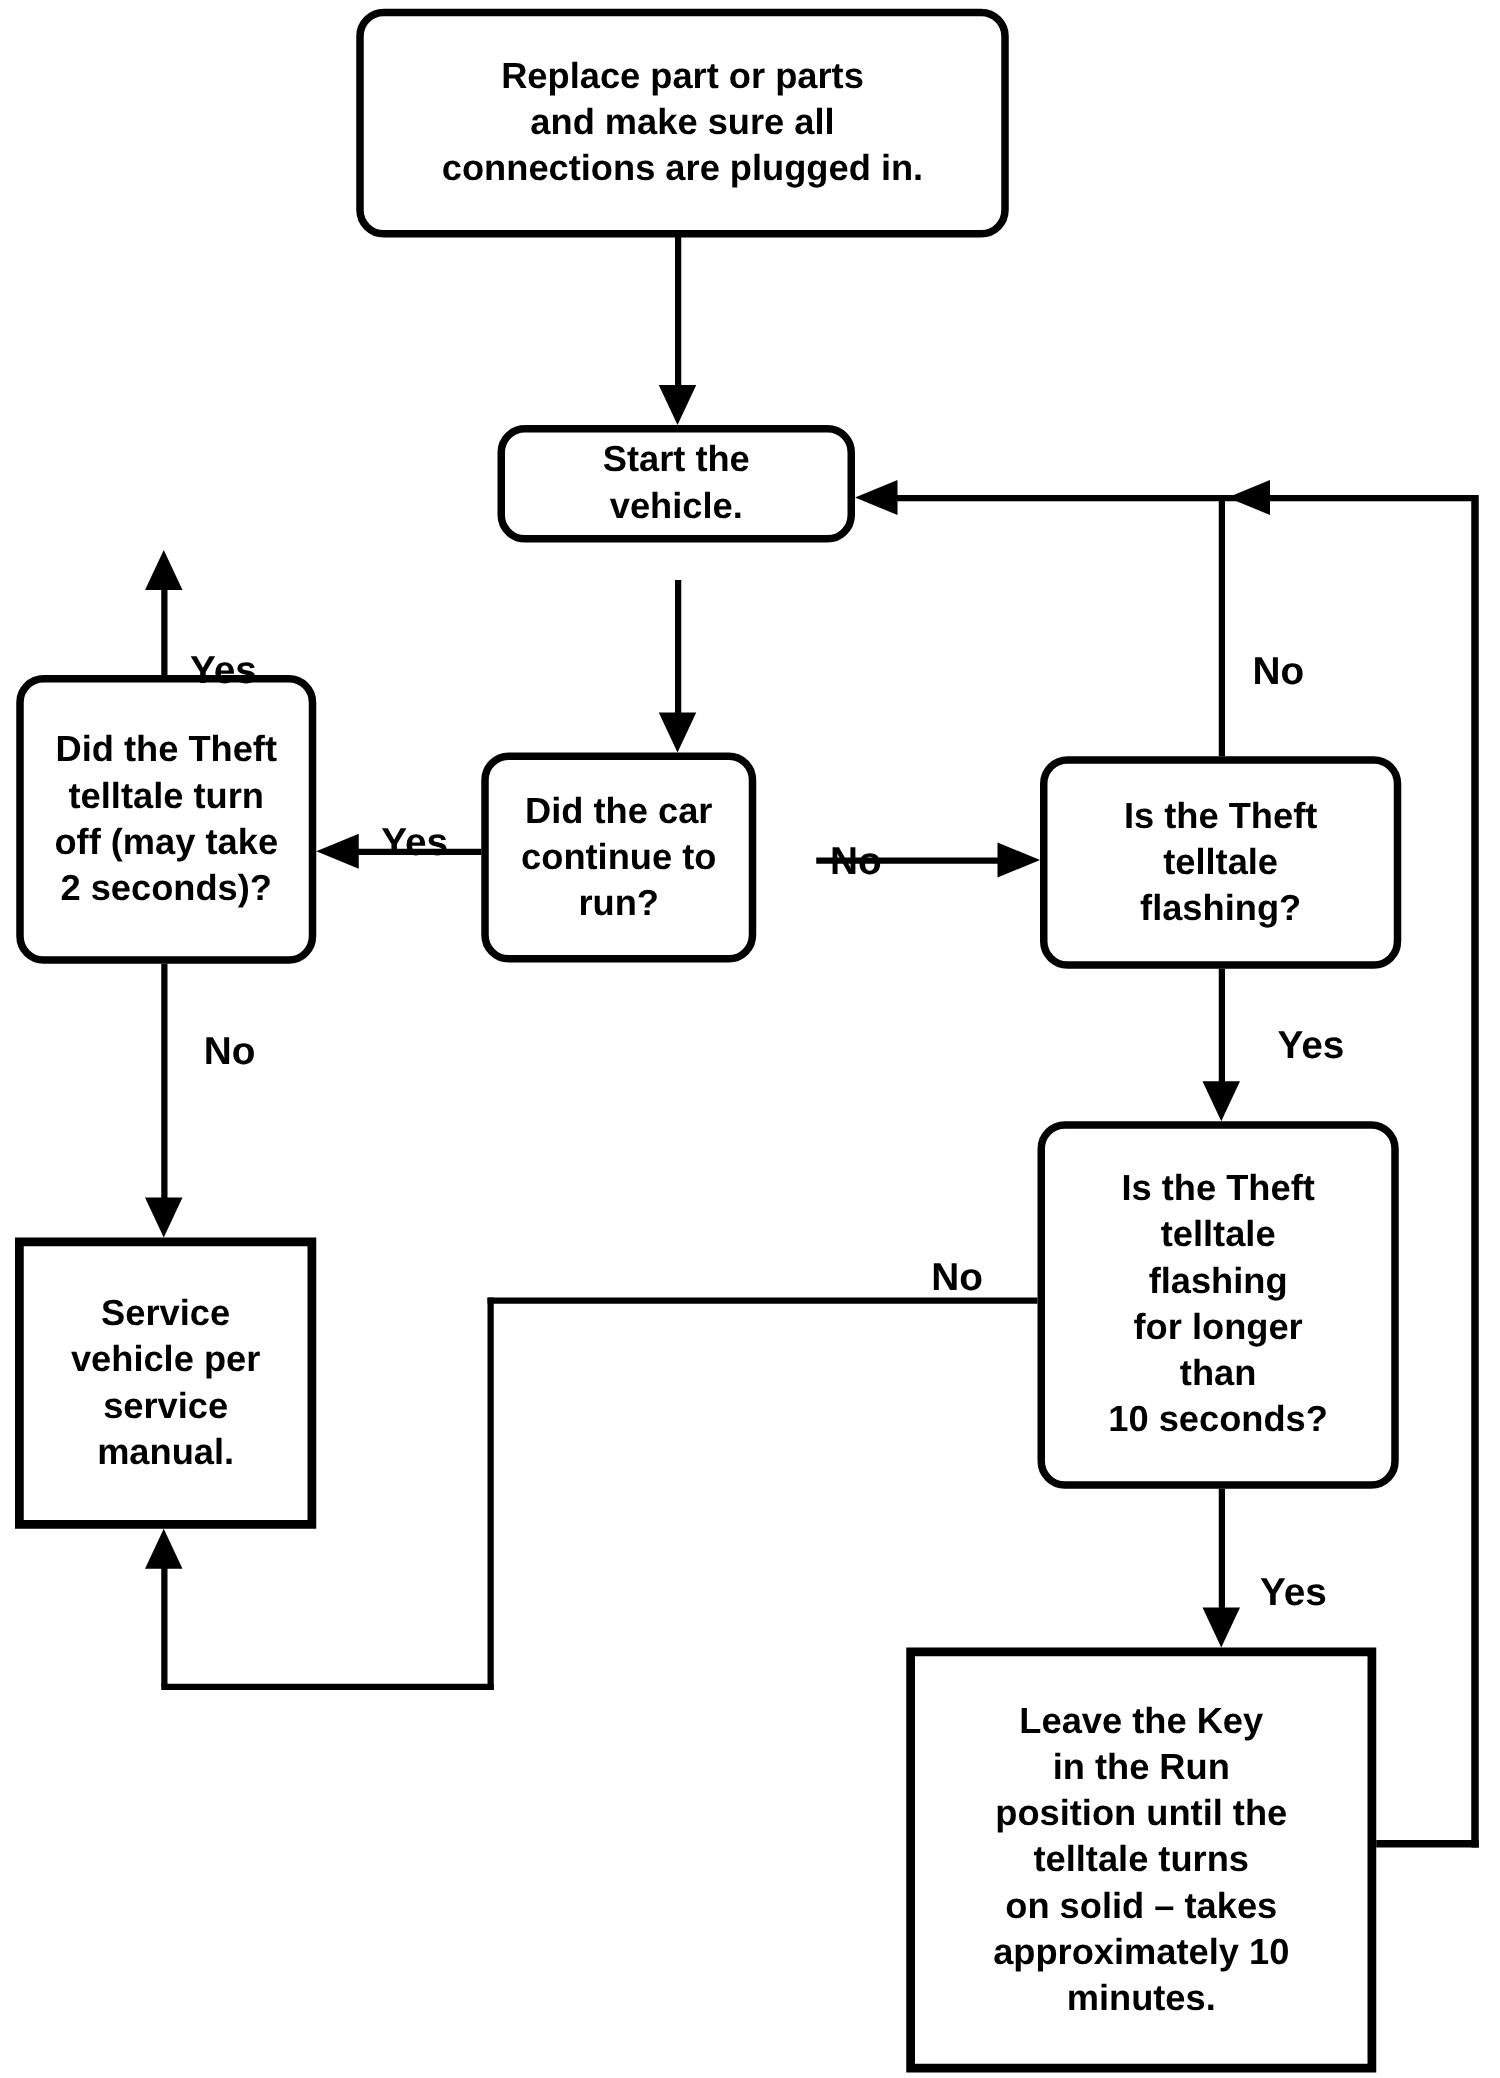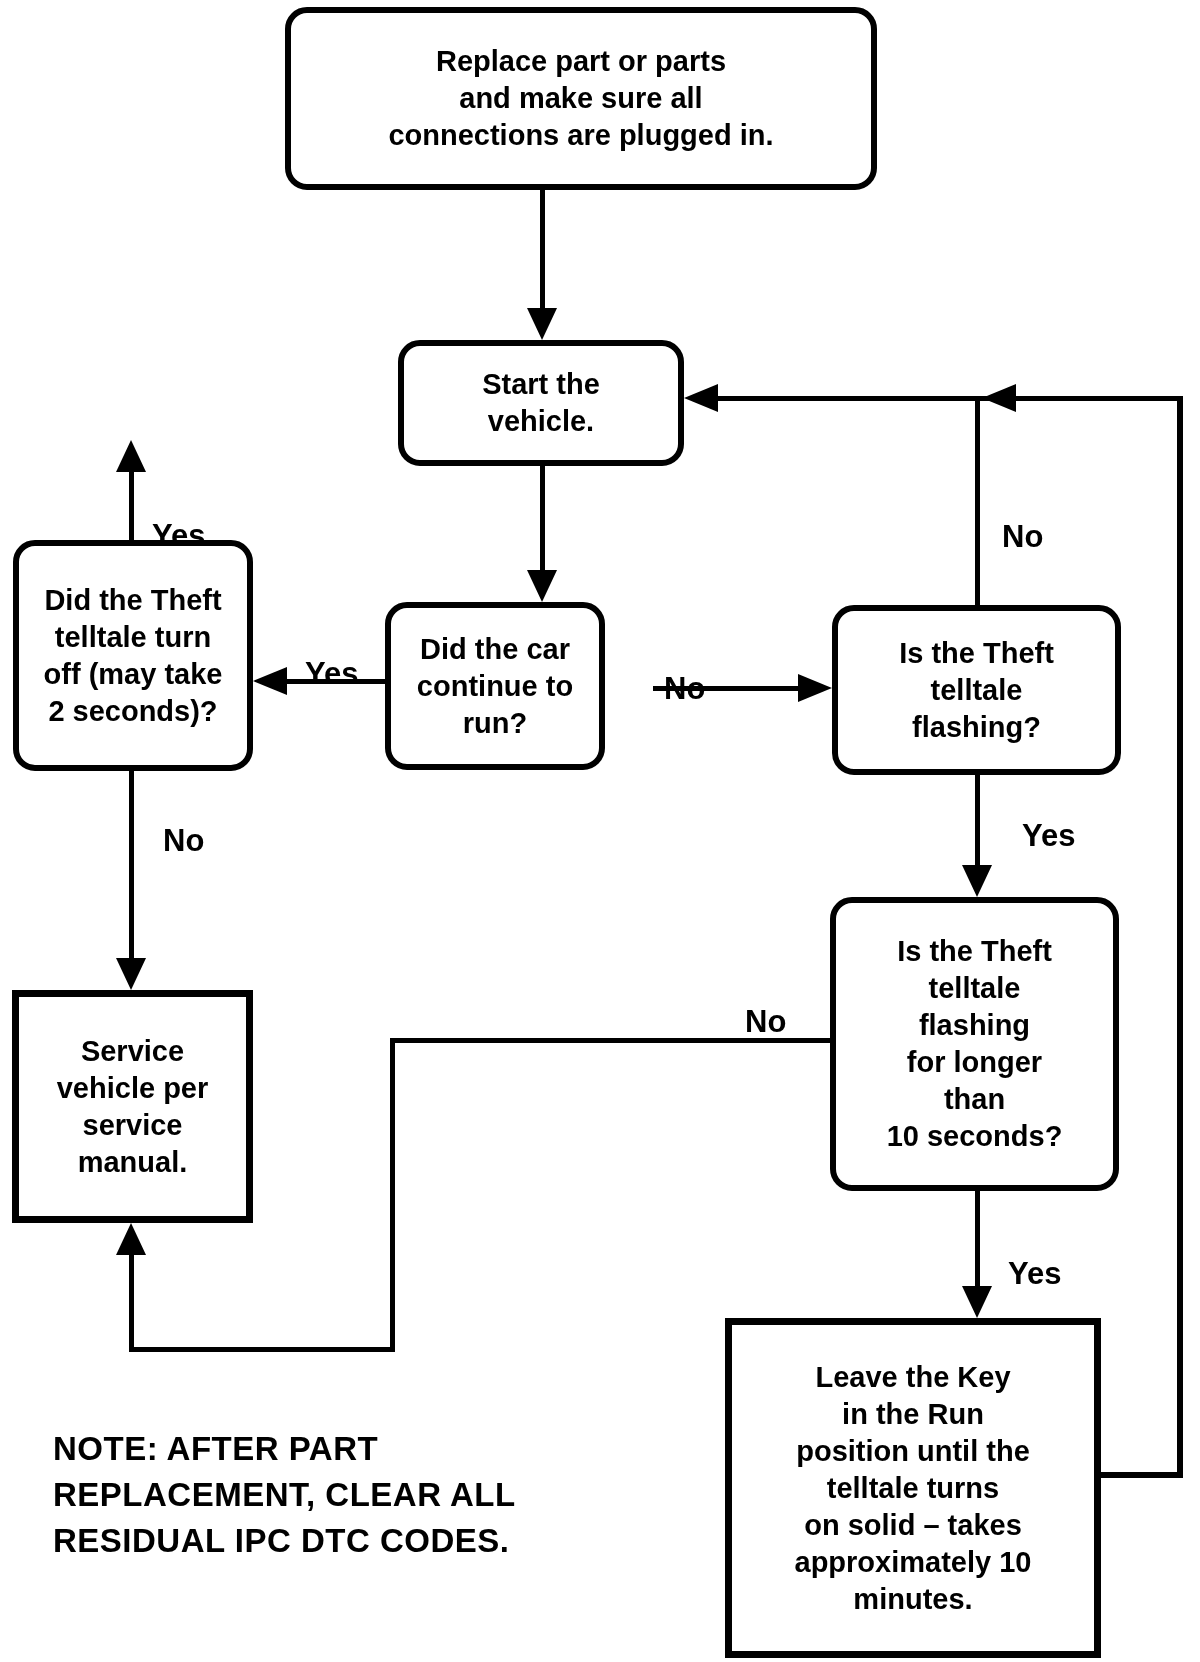--- a/index.html
+++ b/index.html
@@ -29,27 +29,27 @@
   .note{
     position:absolute;left:53px;top:1426px;font-weight:700;font-size:33px;
     line-height:46px;white-space:pre-line;letter-spacing:0.5px;
   }
 </style>
 </head>
 <body>
 
 <div class="canvas">
 
-  <div class="node rounded" style="left:285px;top:7px;width:592px;height:183px">
+  <div class="node rounded" style="left:285px;top:7px;width:522px;height:183px">
     <div class="node-text">Replace part or parts
 and make sure all
 connections are plugged in.</div>
   </div>
 
-  <div class="node rounded" style="left:398px;top:340px;width:286px;height:126px">
+  <div class="node rounded" style="left:398px;top:340px;width:286px;height:94px">
     <div class="node-text">Start the
 vehicle.</div>
   </div>
 
 
   <div class="node rounded" style="left:13px;top:540px;width:240px;height:231px">
     <div class="node-text">Did the Theft
 telltale turn
 off (may take
 2 seconds)?</div>
@@ -134,17 +134,14 @@
 
   <div class="edge-label" style="left:152px;top:490px">Yes</div>
   <div class="edge-label" style="left:163px;top:795px">No</div>
   <div class="edge-label" style="left:305px;top:628px">Yes</div>
   <div class="edge-label" style="left:664px;top:643px">No</div>
   <div class="edge-label" style="left:1002px;top:491px">No</div>
   <div class="edge-label" style="left:1022px;top:790px">Yes</div>
   <div class="edge-label" style="left:1008px;top:1228px">Yes</div>
   <div class="edge-label" style="left:745px;top:976px">No</div>
 
-  <div class="note">NOTE: AFTER PART
-REPLACEMENT, CLEAR ALL
-RESIDUAL IPC DTC CODES.</div>
 
 </div>
 
 </body></html>

